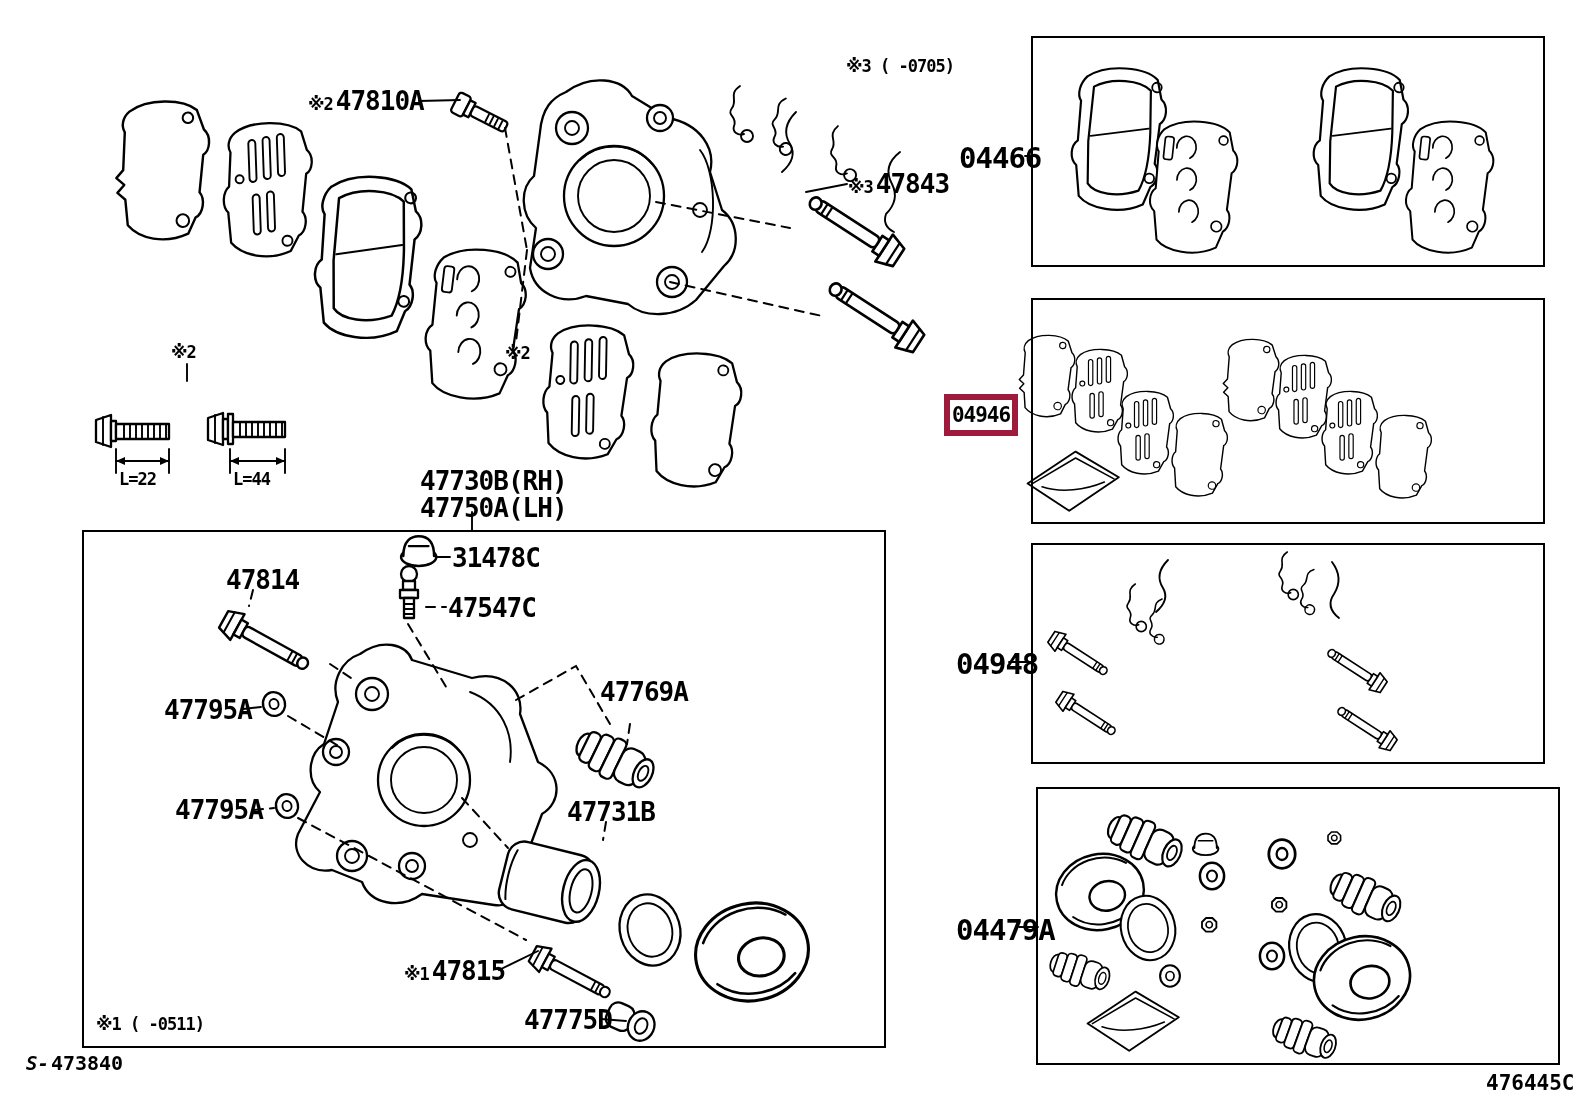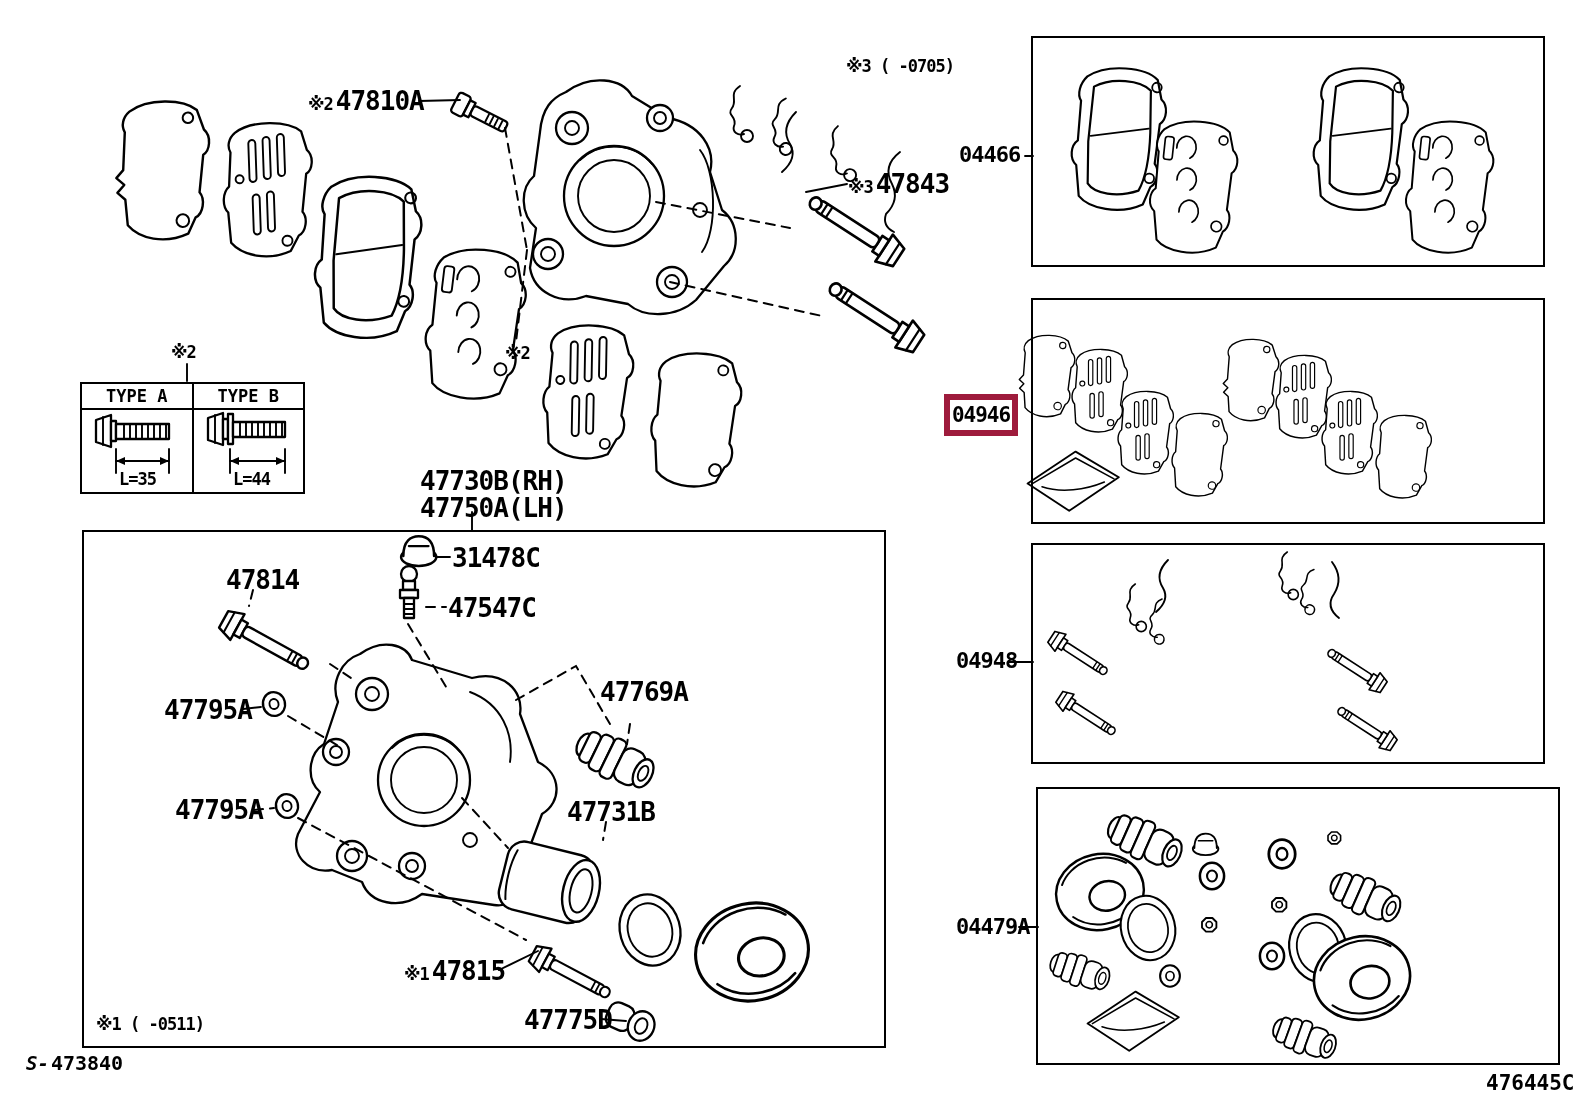--- a/index.html
+++ b/index.html
@@ -15,21 +15,21 @@
 .pbox{position:absolute;border:2px solid var(--ink);z-index:2;background:transparent}
 .b1{left:1031px;top:36px;width:514px;height:231px}
 .b2{left:1031px;top:298px;width:514px;height:226px}
 .b3{left:1031px;top:543px;width:514px;height:221px}
 .b4{left:1036px;top:787px;width:524px;height:278px}
 .bmain{left:82px;top:530px;width:804px;height:518px}
 .lbl{position:absolute;z-index:3;color:var(--ink);font-weight:bold;white-space:nowrap;line-height:1.02}
 .part{font-size:26px;letter-spacing:-1px}
 .pre{font-size:17px;margin-right:3px;letter-spacing:-1px}
 .note{font-size:17px;letter-spacing:-1px}
-.kit{font-size:22px;letter-spacing:-1px}
+.kit{font-size:29px;letter-spacing:-1px}
 .p-47810a{left:308px;top:88px}
 .p-0705{left:846px;top:58px}
 .p-47843{left:848px;top:171px}
 .p-04466{left:959px;top:144px}
 .p-note2t{left:171px;top:344px}
 .p-note2a{left:505px;top:345px}
 .p-47730{left:420px;top:468px;text-align:center}
 .p-31478c{left:452px;top:545px}
 .p-47814{left:226px;top:567px}
 .p-47547c{left:448px;top:595px}
@@ -396,32 +396,21 @@
  <line class="d" x1="1019" y1="927" x2="1038" y2="927"></line>
 </g>
 </svg>
 
 <div class="pbox bmain"></div>
 <div class="pbox b1"></div>
 <div class="pbox b2"></div>
 <div class="pbox b3"></div>
 <div class="pbox b4"></div>
 
-<div class="ttable">
-  <div class="tt-head">
-    <div class="c">
-          <span>TYPE A</span>
-        </div>
-    <div class="c">
-          <span>TYPE B</span>
-        </div>
-  </div>
-  <div class="tt-vdiv"></div>
-</div>
-<div class="tt-len tt-la">L=35</div>
+<div class="tt-len tt-la">L=22</div>
 <div class="tt-len tt-lb">L=44</div>
 
 <div class="lbl p-47810a"><span class="pre">※2</span><span class="part">47810A</span></div>
 <div class="lbl note p-0705">※3 (    -0705)</div>
 <div class="lbl p-47843"><span class="pre">※3</span><span class="part">47843</span></div>
 <div class="lbl kit p-04466">04466</div>
 <div class="lbl note p-note2t">※2</div>
 <div class="lbl note p-note2a">※2</div>
 <div class="lbl p-47730">
   <span class="part" style="display:block">47730B(RH)</span>

